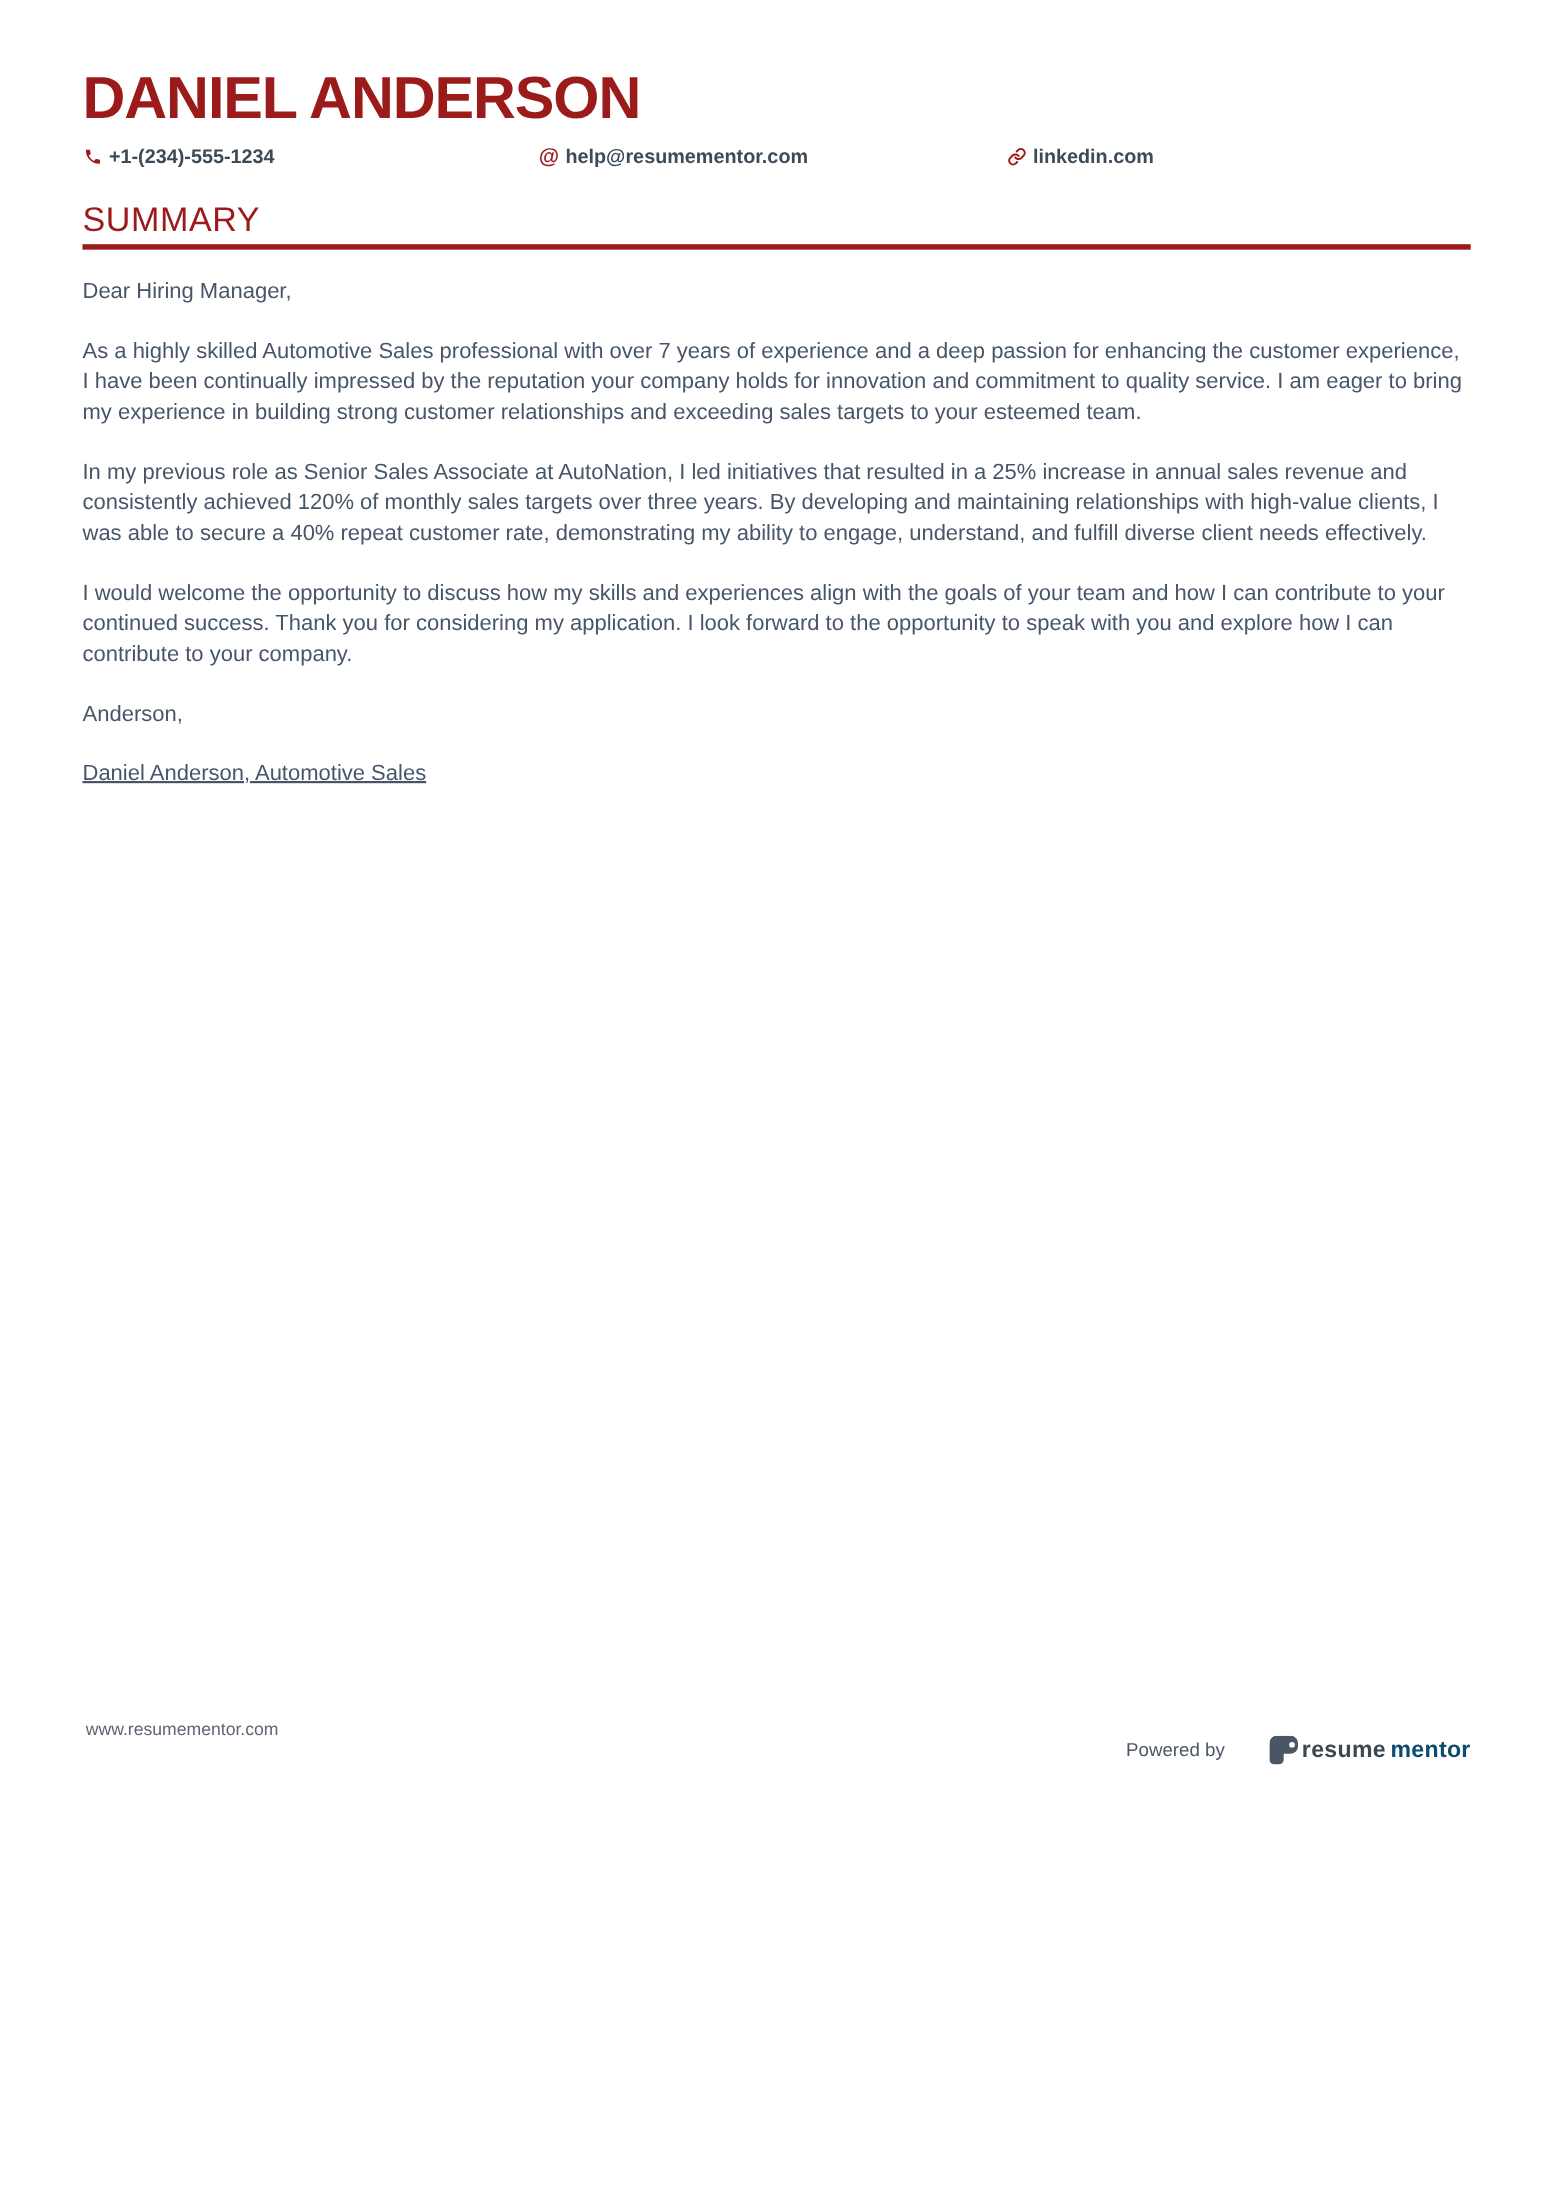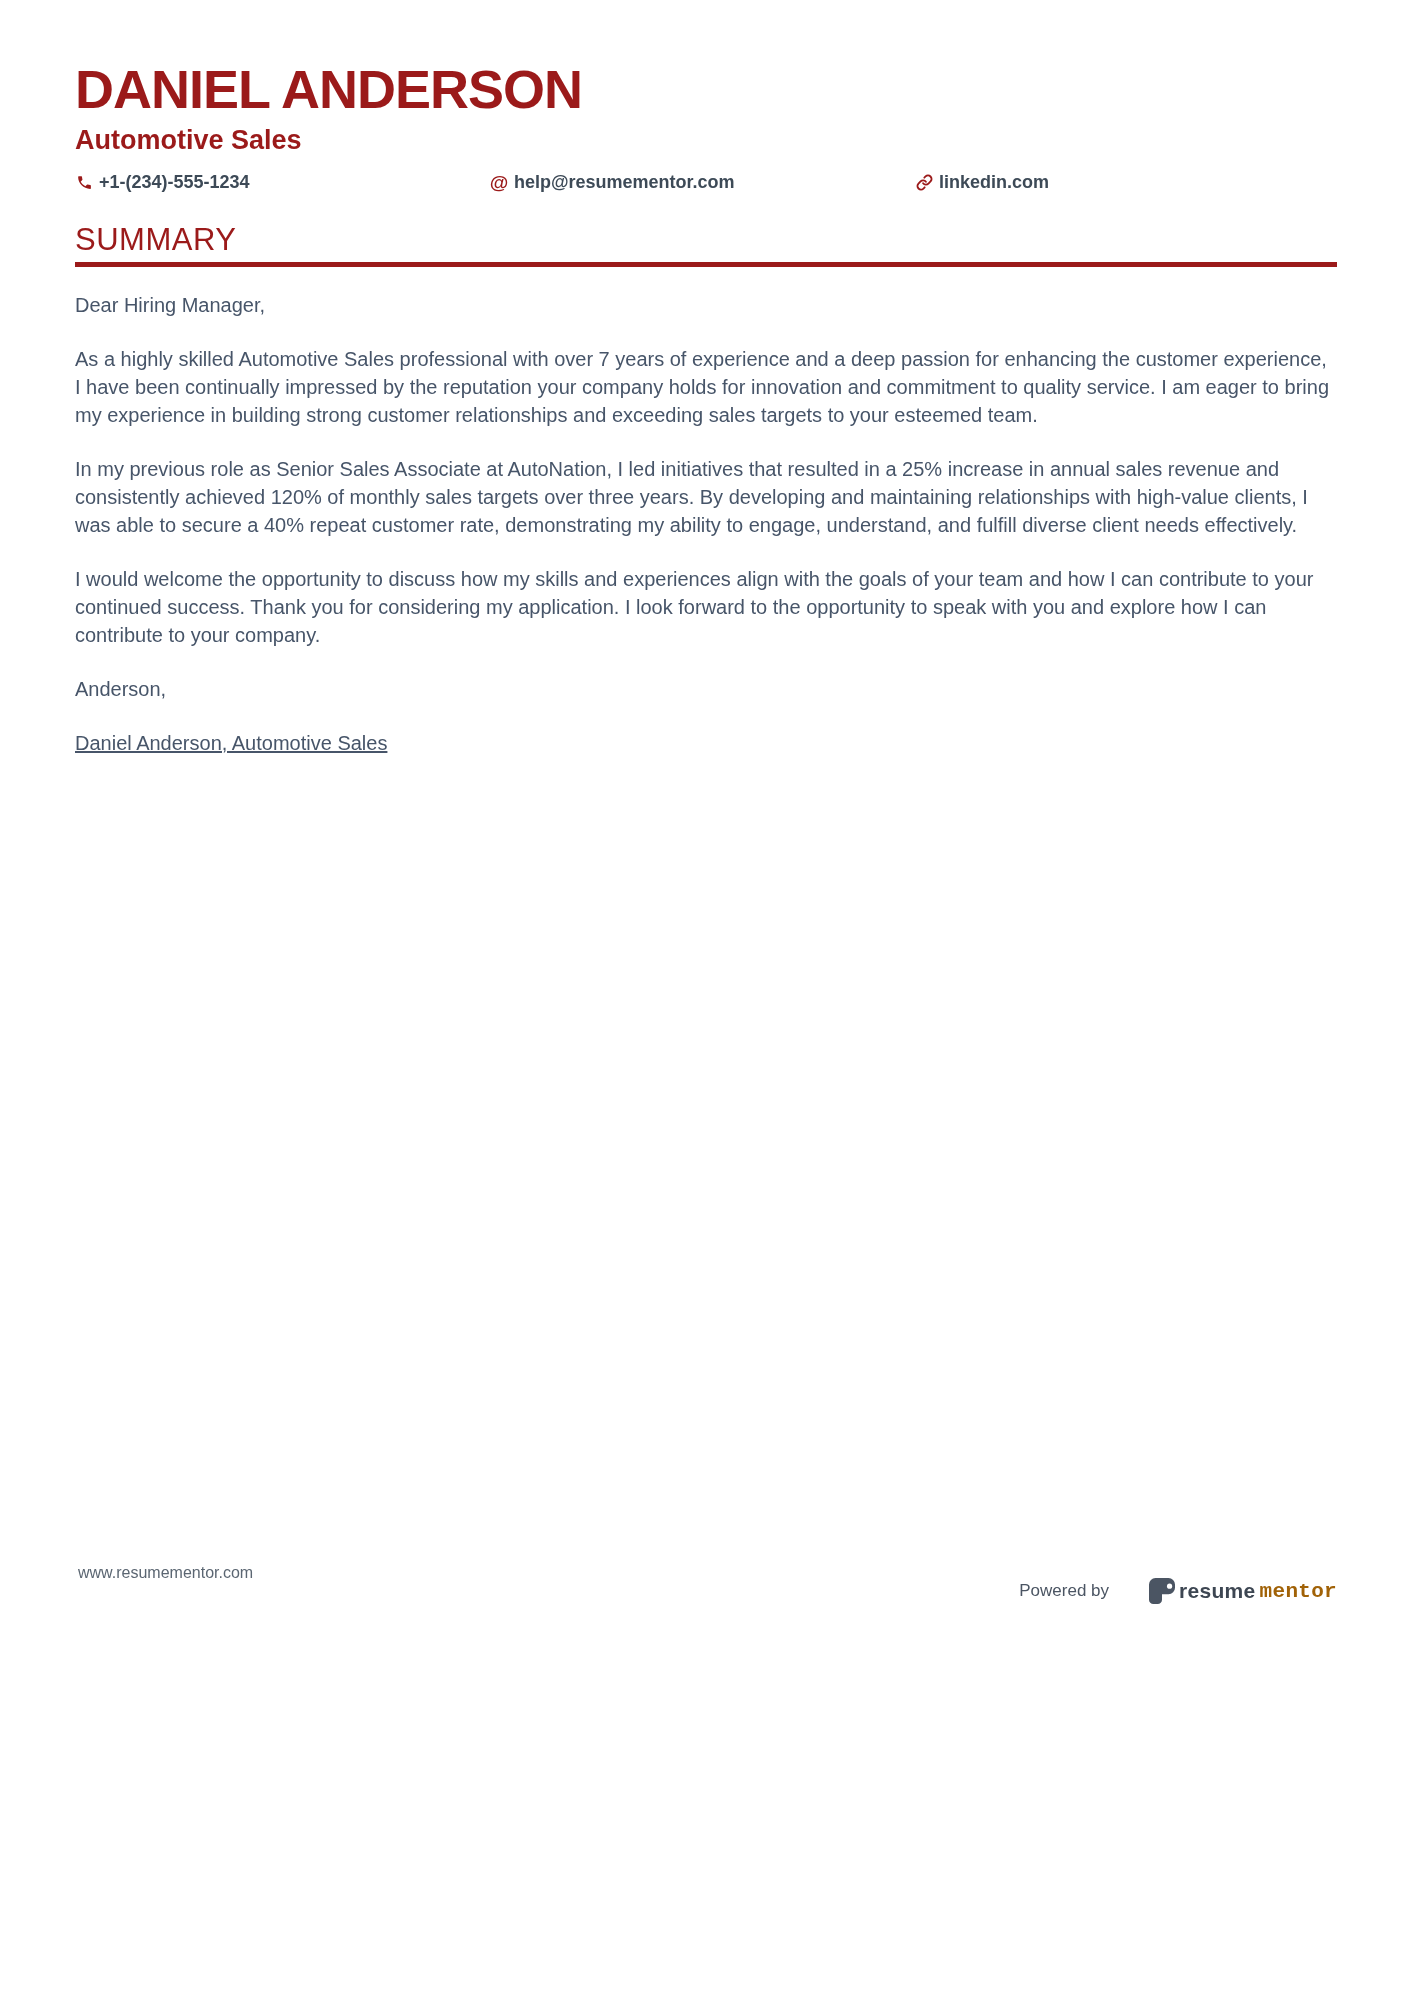--- a/index.html
+++ b/index.html
@@ -107,31 +107,30 @@
     margin-right: 14px;
   }
   .brand {
     display: inline-flex;
     align-items: center;
     gap: 4px;
     font-size: 21px;
     letter-spacing: 0.3px;
   }
   .brand-bold { font-weight: bold; color: #3d4652; }
-  .brand-light { font-weight: bold; color: #a16207; font-family: Liberation Mono, monospace; }
+  .brand-light { font-weight: bold; color: #0c4a6e; }
 </style>
 </head>
 <body>
 
 <div class="page">
   <div class="content">
 
     <header>
       <h1 class="name">DANIEL ANDERSON</h1>
-      <div class="job-title">Automotive Sales</div>
 
       <div class="contact-grid">
 
         <div class="contact-item">
           <span class="icon">
             <svg viewBox="0 0 24 24" width="17" height="17" aria-hidden="true">
               <path fill="currentColor" d="M6.62 10.79a15.05 15.05 0 0 0 6.59 6.59l2.2-2.2a1 1 0 0 1 1.02-.24c1.12.37 2.33.57 3.57.57a1 1 0 0 1 1 1V20a1 1 0 0 1-1 1C10.61 21 3 13.39 3 4a1 1 0 0 1 1-1h3.5a1 1 0 0 1 1 1c0 1.25.2 2.45.57 3.57a1 1 0 0 1-.25 1.02l-2.2 2.2z"></path>
             </svg>
           </span>
           <span>+1-(234)-555-1234</span>

